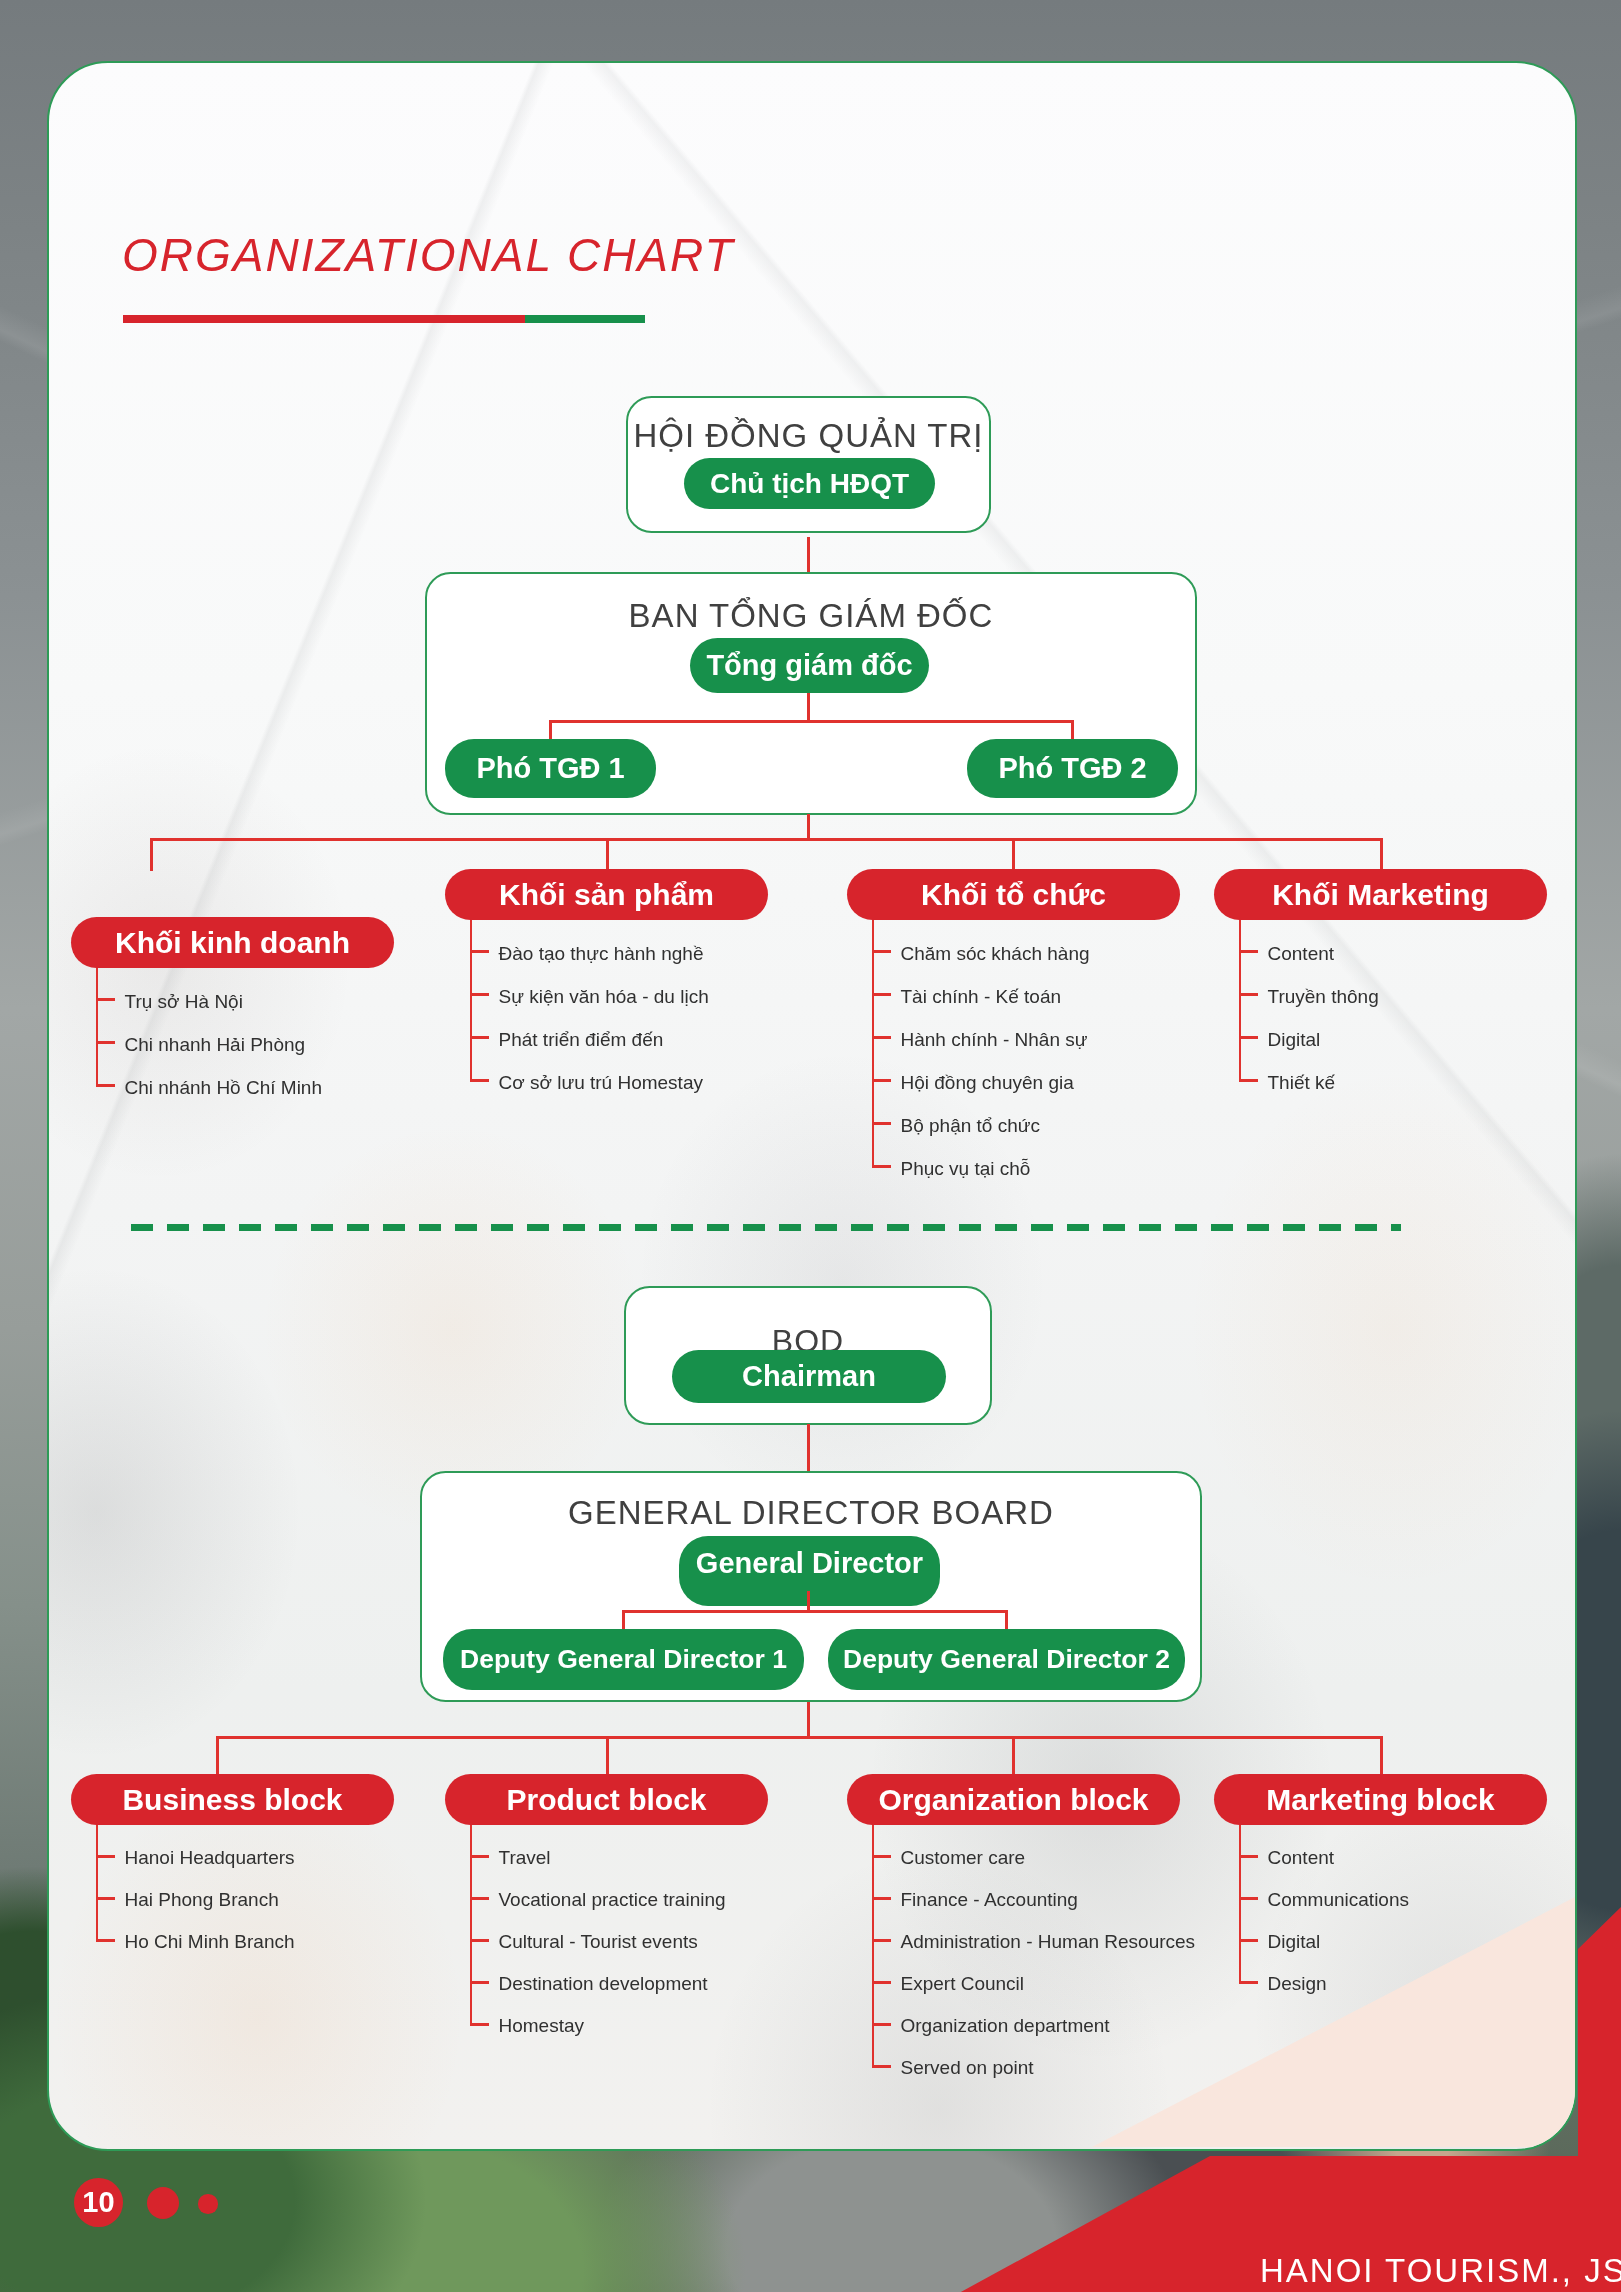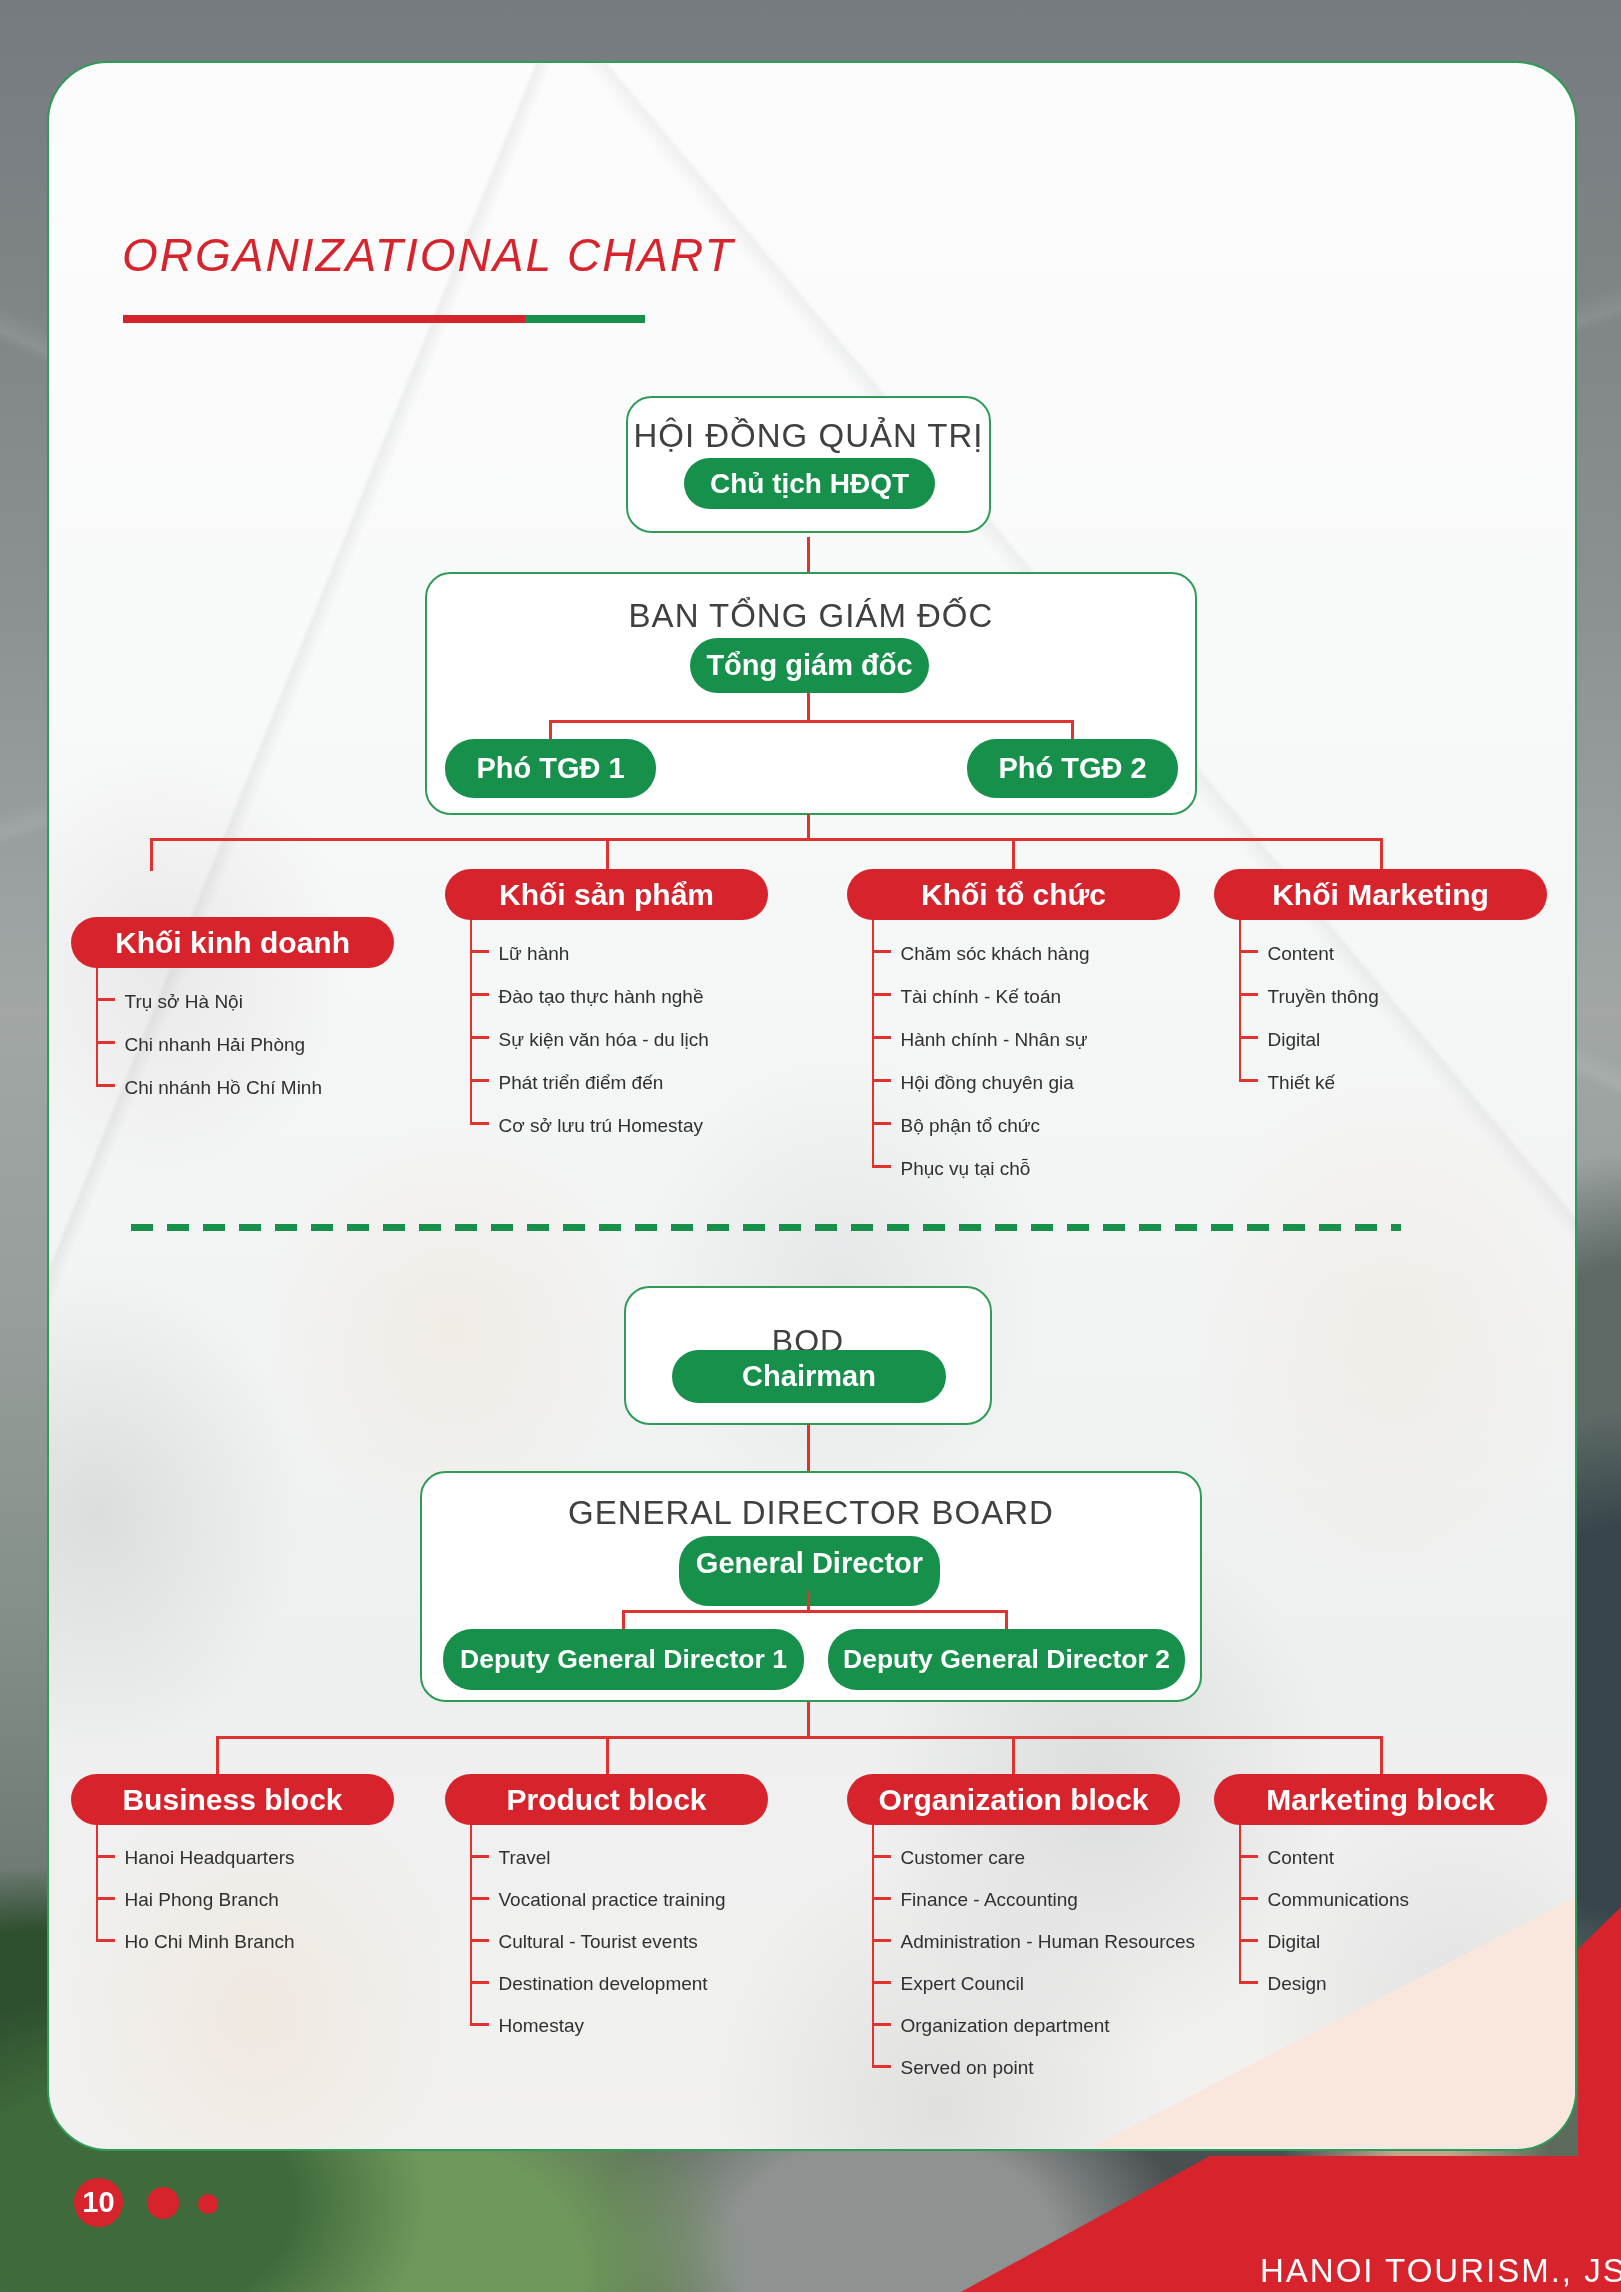--- a/index.html
+++ b/index.html
@@ -131,21 +131,20 @@
           <span class="rpill">Khối kinh doanh</span>
           <ul class="blist" style="width:372px;">
               <li>Trụ sở Hà Nội</li>
               <li>Chi nhanh Hải Phòng</li>
               <li>Chi nhánh Hồ Chí Minh</li>
             </ul>
         </div>
         <div class="col" style="left:446px;top:870px;width:323px;">
           <span class="rpill">Khối sản phẩm</span>
           <ul class="blist" style="width:461px;">
-              <li>Lữ hành</li>
               <li>Đào tạo thực hành nghề</li>
               <li>Sự kiện văn hóa - du lịch</li>
               <li>Phát triển điểm đến</li>
               <li>Cơ sở lưu trú Homestay</li>
             </ul>
         </div>
         <div class="col" style="left:848px;top:870px;width:333px;">
           <span class="rpill">Khối tổ chức</span>
           <ul class="blist" style="width:338px;">
               <li>Chăm sóc khách hàng</li>

